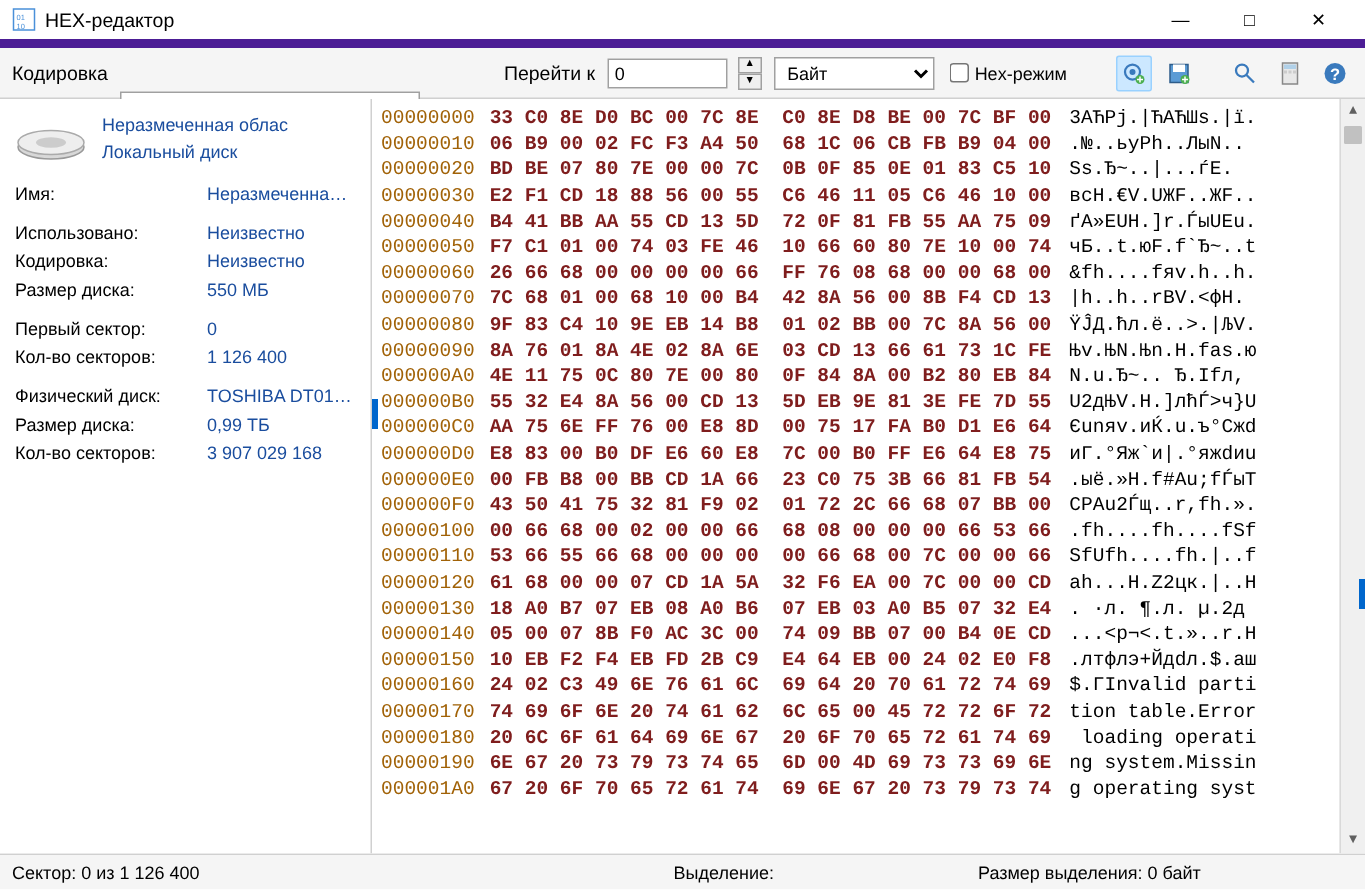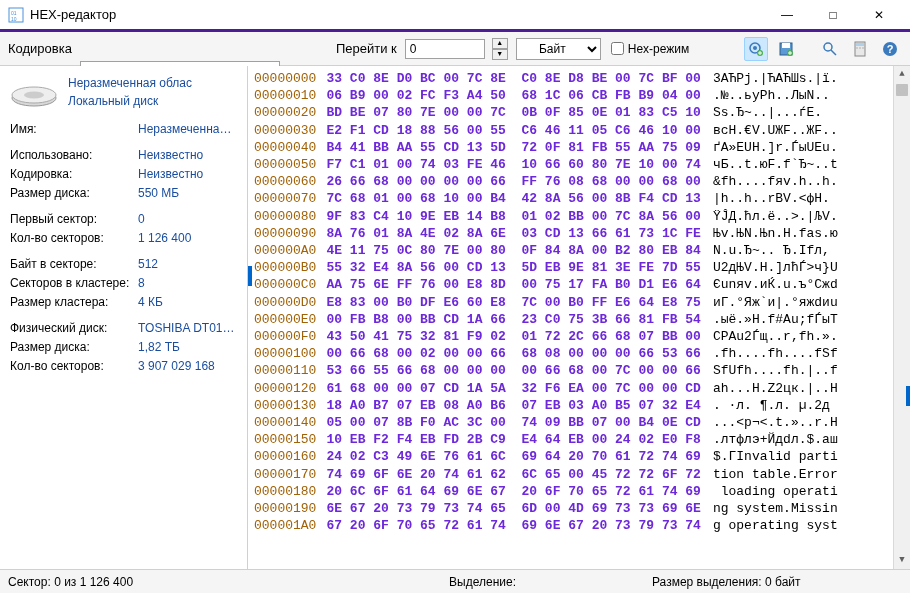--- a/index.html
+++ b/index.html
@@ -1,48 +1,48 @@
 <!DOCTYPE html>
 <html><head>
 <meta charset="utf-8">
 <style>
 * { margin: 0; padding: 0; box-sizing: border-box; }
 body { font-family: "Segoe UI", Tahoma, sans-serif; font-size: 12px; background: #fff; color: #000; width: 910px; height: 593px; overflow: hidden; display: flex; flex-direction: column; }
-.titlebar { height: 32px; display: flex; align-items: center; padding: 12px 8px; border-bottom: 3px solid #4c1d95; background: #fff; }
+.titlebar { height: 32px; display: flex; align-items: center; padding: 12px 8px; border-bottom: 6px solid #4c1d95; background: #fff; }
 .titlebar-icon { width: 16px; height: 16px; margin-right: 6px; display: flex; align-items: center; justify-content: center; }
 .titlebar-title { flex: 1; font-size: 13px; }
 .win-controls { display: flex; }
 .win-btn { width: 46px; height: 32px; display: flex; align-items: center; justify-content: center; font-size: 12px; cursor: pointer; font-family: "Segoe UI Symbol", sans-serif; }
 .toolbar { height: 34px; display: flex; align-items: center; padding: 0 8px; gap: 8px; border-bottom: 1px solid #d0d0d0; background: #f5f5f5; }
 .toolbar-label { font-size: 13px; }
 .toolbar select, .toolbar input[type=text] { font-size: 12px; padding: 2px 4px; border: 1px solid #a0a0a0; background: #fff; }
 .enc-select { width: 200px; margin-top: 46px; }
 .goto-input { width: 80px; }
-.unit-select { width: 85px; text-align: center; }
+.unit-select { width: 107px; }
 .spinner { display: flex; flex-direction: column; margin-left: -1px; }
 .spin-btn { width: 16px; height: 11px; border: 1px solid #a0a0a0; background: #f0f0f0; font-size: 7px; line-height: 7px; text-align: center; cursor: pointer; }
 .hex-mode { display: flex; align-items: center; gap: 4px; margin-left: 2px; }
 .toolbar-spacer { flex: 1; }
 .toolbar-icons { display: flex; gap: 6px; align-items: center; }
 .tool-icon { width: 24px; height: 24px; display: flex; align-items: center; justify-content: center; cursor: pointer; border: 1px solid transparent; border-radius: 2px; }
 .tool-icon.active { background: #cce8ff; border-color: #99d1ff; }
 .main { flex: 1; display: flex; overflow: hidden; }
 .sidebar { width: 248px; border-right: 1px solid #d0d0d0; padding: 6px 10px; overflow: hidden; background: #fff; }
 .side-header { display: flex; align-items: flex-start; gap: 10px; margin-bottom: 14px; padding-top: 4px; }
 .disk-icon { width: 48px; height: 30px; margin-top: 2px; }
 .side-header-text { display: flex; flex-direction: column; gap: 4px; }
 .side-link { color: #1a4d9e; font-size: 12px; white-space: nowrap; overflow: hidden; text-overflow: ellipsis; max-width: 170px; }
 .side-group { margin-bottom: 12px; }
 .side-row { display: flex; margin-bottom: 5px; font-size: 12px; }
 .side-key { width: 128px; color: #000; white-space: nowrap; overflow: hidden; text-overflow: ellipsis; }
 .side-val { flex: 1; color: #1a4d9e; white-space: nowrap; overflow: hidden; text-overflow: ellipsis; }
 .hex-pane { flex: 1; display: flex; overflow: hidden; font-family: "Consolas", "Courier New", monospace; font-size: 13px; line-height: 17.2px; background: #fff; }
 .hex-scroll { display: flex; flex: 1; overflow: hidden; }
 .col-offset { padding: 4px 10px 0 6px; color: #a16207; white-space: pre; }
-.col-bytes { padding: 4px 12px 0 0; color: #6d28d9; white-space: pre; }
+.col-bytes { padding: 4px 12px 0 0; color: #7f1d1d; white-space: pre; }
 .col-bytes b { font-weight: bold; }
 .col-ascii { padding: 4px 6px 0 0; color: #000; white-space: pre; }
 .vscroll { width: 17px; background: #f0f0f0; border-left: 1px solid #d9d9d9; position: relative; }
 .vscroll-thumb { position: absolute; top: 18px; left: 2px; right: 2px; height: 12px; background: #c1c1c1; border-radius: 1px; }
 .vscroll-arrow { position: absolute; left: 0; right: 0; height: 17px; text-align: center; font-size: 9px; line-height: 17px; color: #606060; }
 .statusbar { height: 24px; border-top: 1px solid #d0d0d0; background: #f5f5f5; display: flex; align-items: center; font-size: 12px; padding: 0 8px; gap: 28px; }
 .side-marker { position: absolute; width: 4px; height: 20px; background: #0066cc; }
 .side-marker.left { left: 248px; top: 200px; }
 .side-marker.right { right: 0; top: 320px; }
 .content-wrap { position: relative; flex: 1; display: flex; overflow: hidden; }
@@ -168,40 +168,26 @@
               <div class="side-key">Первый сектор:</div>
               <div class="side-val">0</div>
             </div>
             <div class="side-row">
               <div class="side-key">Кол-во секторов:</div>
               <div class="side-val">1 126 400</div>
             </div>
           </div>
           <div class="side-group">
             <div class="side-row">
-              <div class="side-key">Байт в секторе:</div>
-              <div class="side-val">512</div>
-            </div>
-            <div class="side-row">
-              <div class="side-key">Секторов в кластере:</div>
-              <div class="side-val">8</div>
-            </div>
-            <div class="side-row">
-              <div class="side-key">Размер кластера:</div>
-              <div class="side-val">4 КБ</div>
-            </div>
-          </div>
-          <div class="side-group">
-            <div class="side-row">
               <div class="side-key">Физический диск:</div>
               <div class="side-val">TOSHIBA DT01ACA200</div>
             </div>
             <div class="side-row">
               <div class="side-key">Размер диска:</div>
-              <div class="side-val">1,82 ТБ</div>
+              <div class="side-val">0,99 ТБ</div>
             </div>
             <div class="side-row">
               <div class="side-key">Кол-во секторов:</div>
               <div class="side-val">3 907 029 168</div>
             </div>
           </div>
         </div>
   </div>
 
   <div class="hex-pane">

